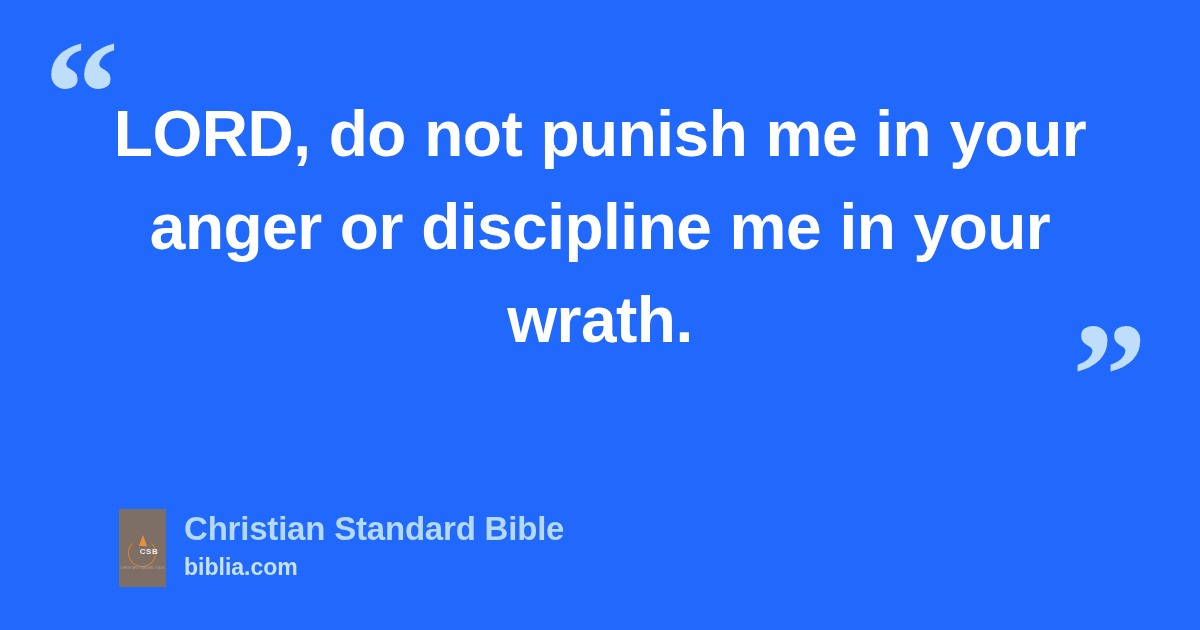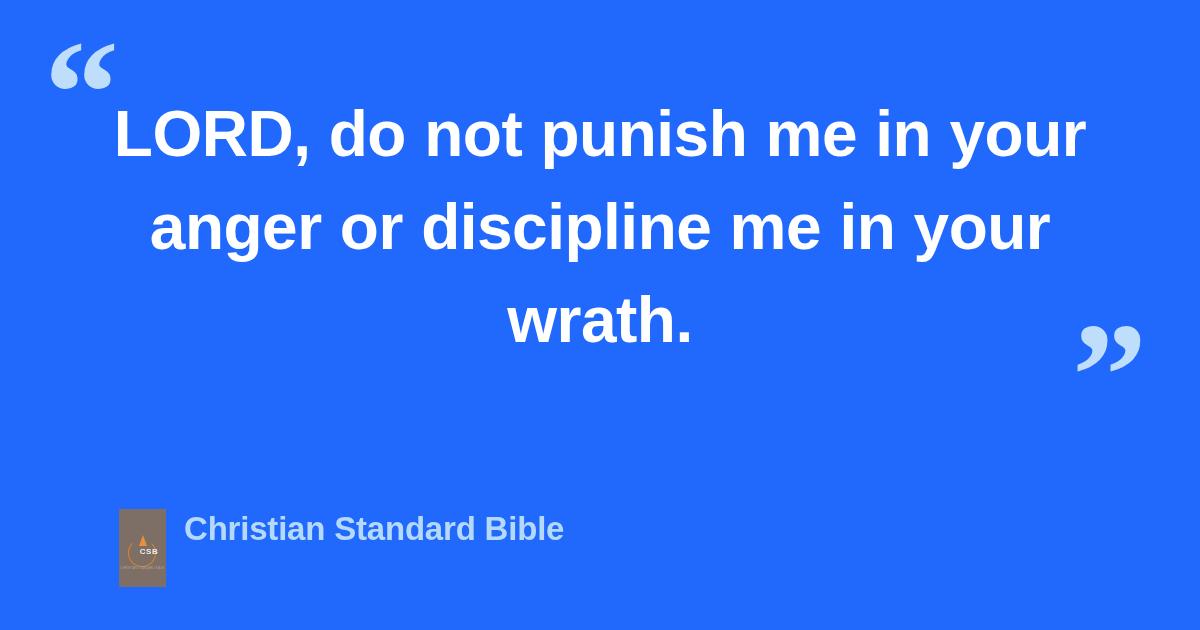--- a/index.html
+++ b/index.html
@@ -178,17 +178,18 @@
       <div class="cover-emblem">
         <div class="emblem-ring"></div>
         <div class="emblem-flame"></div>
         <div class="emblem-label">CSB</div>
       </div>
       <div class="cover-footline">CHRISTIAN STANDARD BIBLE</div>
     </div>
 
     <div id="source-text">
       <p id="source-title">Christian Standard Bible</p>
+      <p id="source-url">biblia.com</p>
     </div>
 
   </div>
 
 </div>
 
 </body></html>

